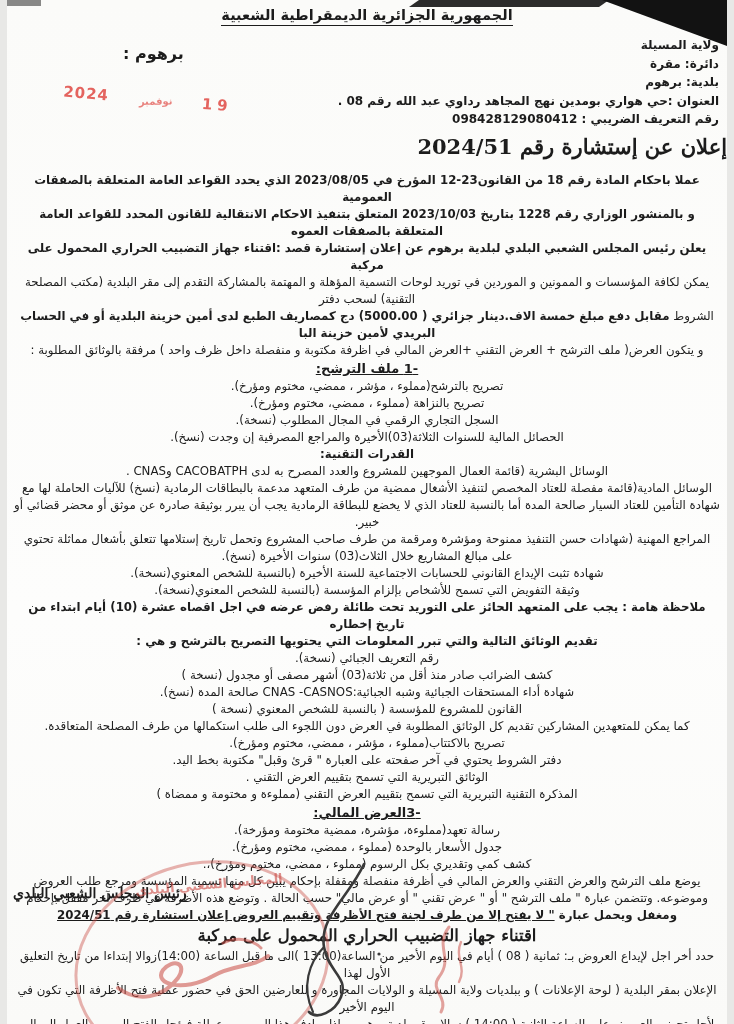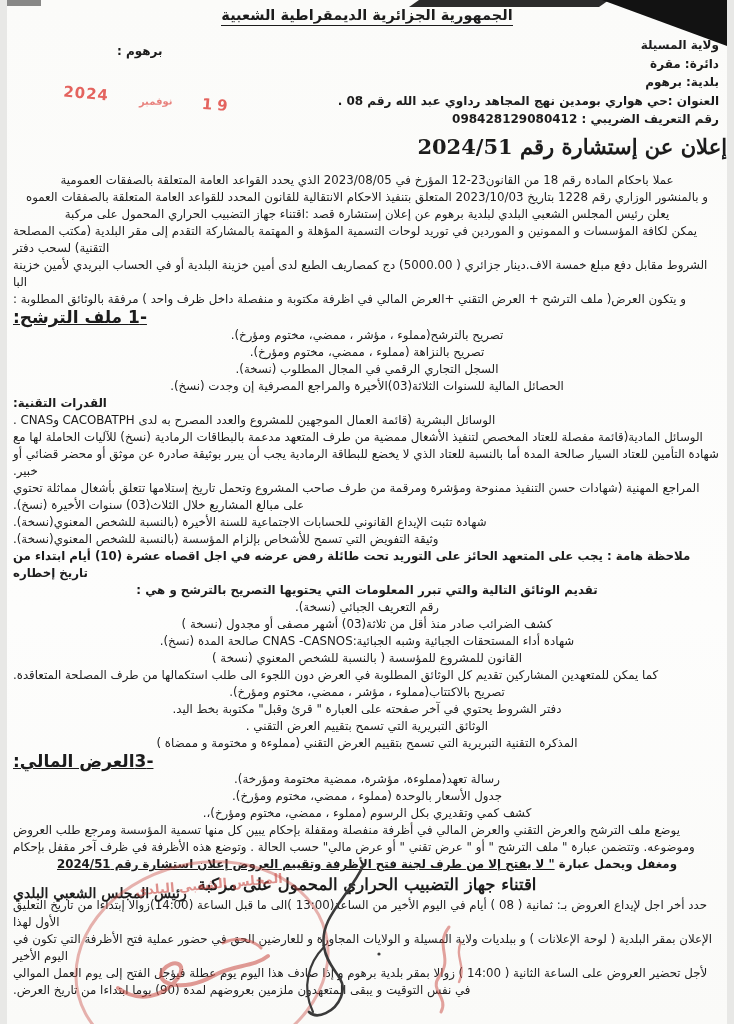--- a/index.html
+++ b/index.html
@@ -21,42 +21,42 @@
   .corner-tl{position:absolute;top:0;left:0;width:34px;height:6px;background:#2a2a2a;opacity:.55;}
 
   
   .republic{
     position:absolute;top:7px;right:0;left:0;text-align:center;
     font-size:14.5px;font-weight:bold;
   }
   .republic span{border-bottom:1.5px solid #1c1c1c;padding-bottom:2px;}
   .meta{position:absolute;top:36px;right:8px;text-align:right;font-weight:bold;font-size:12px;line-height:18.5px;}
   .meta .tax{font-weight:bold;}
-  .place-label{position:absolute;top:44px;left:110px;font-weight:bold;font-size:12px;}
+  .place-label{position:absolute;top:44px;left:116px;font-weight:bold;font-size:16px;}
   .date-stamp{
     position:absolute;top:90px;left:56px;width:170px;
     display:flex;justify-content:space-between;align-items:baseline;
     color:#e4645f;transform:rotate(5deg);font-weight:bold;
   }
   .date-stamp .day{font-size:15px;letter-spacing:5px;}
   .date-stamp .month{font-size:10px;transform:rotate(-6deg);opacity:.8;}
   .date-stamp .year{font-size:15px;letter-spacing:1px;}
 
   .main-title{
     position:absolute;top:134px;right:0;left:0;margin:0;
     font-size:21px;font-weight:bold;font-family:"DejaVu Serif","Liberation Serif",serif;
   }
 
   
   main{position:absolute;top:172px;right:6px;left:6px;}
-  main p{margin:0;font-size:11.8px;line-height:17px;text-align:left;}
-  .b{font-weight:normal;}
+  main p{margin:0;font-size:11.8px;line-height:17px;text-align:center;}
+  .b{font-weight:bold;}
   .ctr{text-align:center !important;}
   .item{text-align:center !important;}
-  .head{font-weight:bold;font-size:17px;text-decoration:underline;line-height:19px;}
+  .head{font-weight:bold;font-size:13px;text-decoration:underline;line-height:19px;}
   .sub{font-weight:bold;}
   .lead{}
   .note{font-weight:bold;}
   .obj-title{
     text-align:center !important;font-weight:bold;font-size:16.5px;line-height:24px;
     font-family:"DejaVu Serif","Liberation Serif",serif;
   }
   .c3{text-align:center !important;font-weight:bold;}
   .c3 .u{text-decoration:underline;}
 

